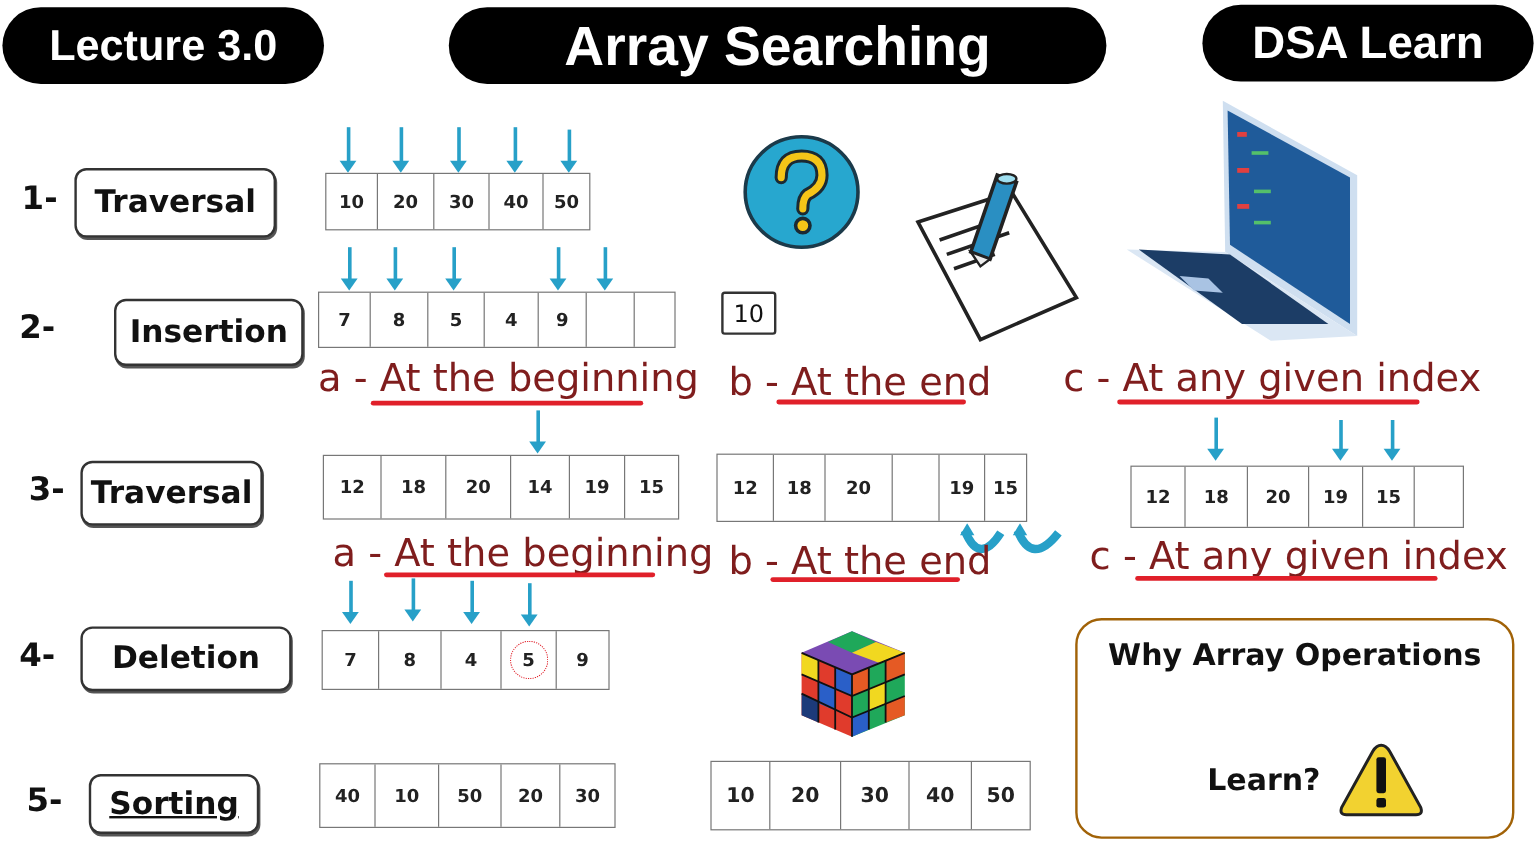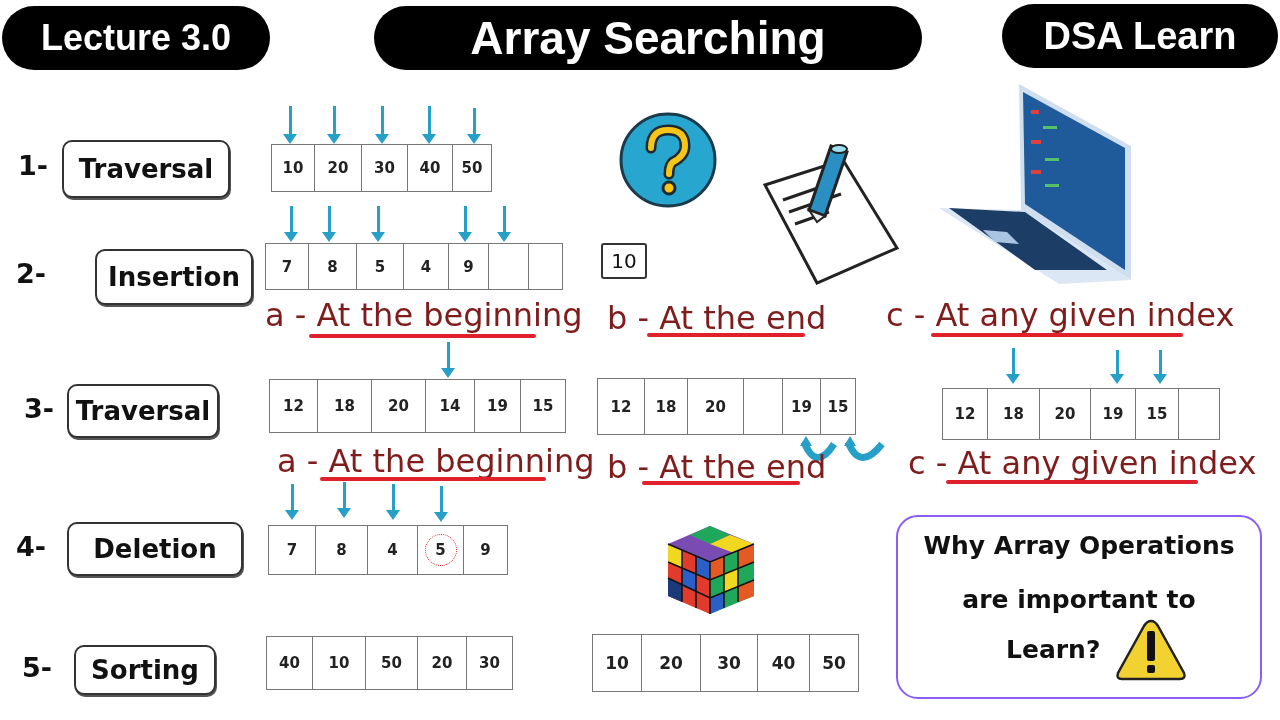--- a/index.html
+++ b/index.html
@@ -8,21 +8,21 @@
   .pill{position:absolute;background:#000;color:#fff;border-radius:36px;display:flex;align-items:center;justify-content:center;font-family:"Liberation Sans",sans-serif;font-weight:bold;}
   .num{position:absolute;font-weight:bold;font-size:27px;font-family:"DejaVu Sans",sans-serif;}
   .op{position:absolute;border:2px solid #333;border-radius:10px;background:#fff;display:flex;align-items:center;justify-content:center;font-weight:bold;font-size:26px;font-family:"DejaVu Sans",sans-serif;box-shadow:1px 2px 0 #555;}
   .arr{position:absolute;display:flex;border:1.5px solid #777;background:#fff;}
   .cell{border-right:1.5px solid #777;display:flex;align-items:center;justify-content:center;font-size:15px;font-weight:bold;color:#222;}
   .cell:last-child{border-right:none;}
   .arrow{position:absolute;width:3px;background:#27a0c8;}
   .arrow::after{content:"";position:absolute;left:-6px;bottom:-8px;border-left:7.5px solid transparent;border-right:7.5px solid transparent;border-top:10px solid #27a0c8;}
   .sub{position:absolute;font-size:32px;color:#7f1d1d;font-family:"DejaVu Sans",sans-serif;white-space:nowrap;}
   .uline{position:absolute;height:4px;background:#e0202a;border-radius:2px;}
-  .why{position:absolute;border:2px solid #8b5cf6;border-radius:22px;background:#fff;font-weight:bold;font-family:"DejaVu Sans",sans-serif;text-align:center;}
+  .why{position:absolute;border:2px solid #a16207;border-radius:22px;background:#fff;font-weight:bold;font-family:"DejaVu Sans",sans-serif;text-align:center;}
 </style>
 </head>
 <body>
 
 <div class="pill" style="left:2px;top:6px;width:268px;height:64px;font-size:36px;">Lecture 3.0</div>
 <div class="pill" style="left:374px;top:6px;width:548px;height:64px;font-size:46px;">Array Searching</div>
 <div class="pill" style="left:1002px;top:4px;width:276px;height:64px;font-size:38px;">DSA Learn</div>
 
 <div class="num" style="left:18px;top:150px;">1-</div>
 <div class="op" style="left:62px;top:140px;width:164px;height:54px;">Traversal</div>
@@ -30,21 +30,21 @@
 <div class="num" style="left:16px;top:258px;">2-</div>
 <div class="op" style="left:63px;top:249px;width:154px;height:52px;margin-left:32px;">Insertion</div>
 
 <div class="num" style="left:24px;top:393px;">3-</div>
 <div class="op" style="left:67px;top:384px;width:148px;height:50px;">Traversal</div>
 
 <div class="num" style="left:16px;top:531px;">4-</div>
 <div class="op" style="left:67px;top:522px;width:172px;height:50px;">Deletion</div>
 
 <div class="num" style="left:22px;top:652px;">5-</div>
-<div class="op" style="left:74px;top:645px;width:138px;height:46px;">Sorting</div>
+<div class="op" style="left:74px;top:645px;width:138px;height:46px;text-decoration:underline;">Sorting</div>
 
 <div class="arrow" style="left:289px;top:106px;height:30px;"></div>
 <div class="arrow" style="left:333px;top:106px;height:30px;"></div>
 <div class="arrow" style="left:381px;top:106px;height:30px;"></div>
 <div class="arrow" style="left:428px;top:106px;height:30px;"></div>
 <div class="arrow" style="left:473px;top:108px;height:28px;"></div>
 <div class="arr" style="left:271px;top:144px;height:46px;">
   <div class="cell" style="width:42px">10</div>
   <div class="cell" style="width:46px">20</div>
   <div class="cell" style="width:45px">30</div>
@@ -197,20 +197,19 @@
   <path d="M78 68 L94 62 L94 78 L78 84 Z" fill="#e55a24"></path>
   <g stroke="#111" stroke-width="1.5" fill="none">
     <path d="M8 26 L50 44 L94 26 M50 44 L50 96"></path>
     <path d="M8 44 L50 62 L94 44 M8 60 L50 80 L94 62"></path>
     <path d="M22 32 L22 84 M36 38 L36 90 M64 38 L64 90 M78 32 L78 84"></path>
   </g>
 </svg>
 
 <div class="why" style="left:896px;top:515px;width:362px;height:180px;">
   <div style="position:absolute;left:0;right:0;top:14px;font-size:25px;">Why Array Operations</div>
-  <div style="position:absolute;left:0;right:0;top:68px;font-size:25px;">are important to</div>
   <div style="position:absolute;left:108px;top:118px;font-size:25px;">Learn?</div>
   <svg style="position:absolute;left:216px;top:100px;" width="74" height="66" viewBox="0 0 74 66">
     <path d="M37 4 Q41 4 44 9 L70 56 Q72 62 66 62 L8 62 Q2 62 4 56 L30 9 Q33 4 37 4 Z" fill="#f2d230" stroke="#222" stroke-width="2.5"></path>
     <rect x="33" y="14" width="8" height="30" rx="2" fill="#111"></rect>
     <rect x="33" y="48" width="8" height="8" rx="2" fill="#111"></rect>
   </svg>
 </div>
 
 </body></html>

